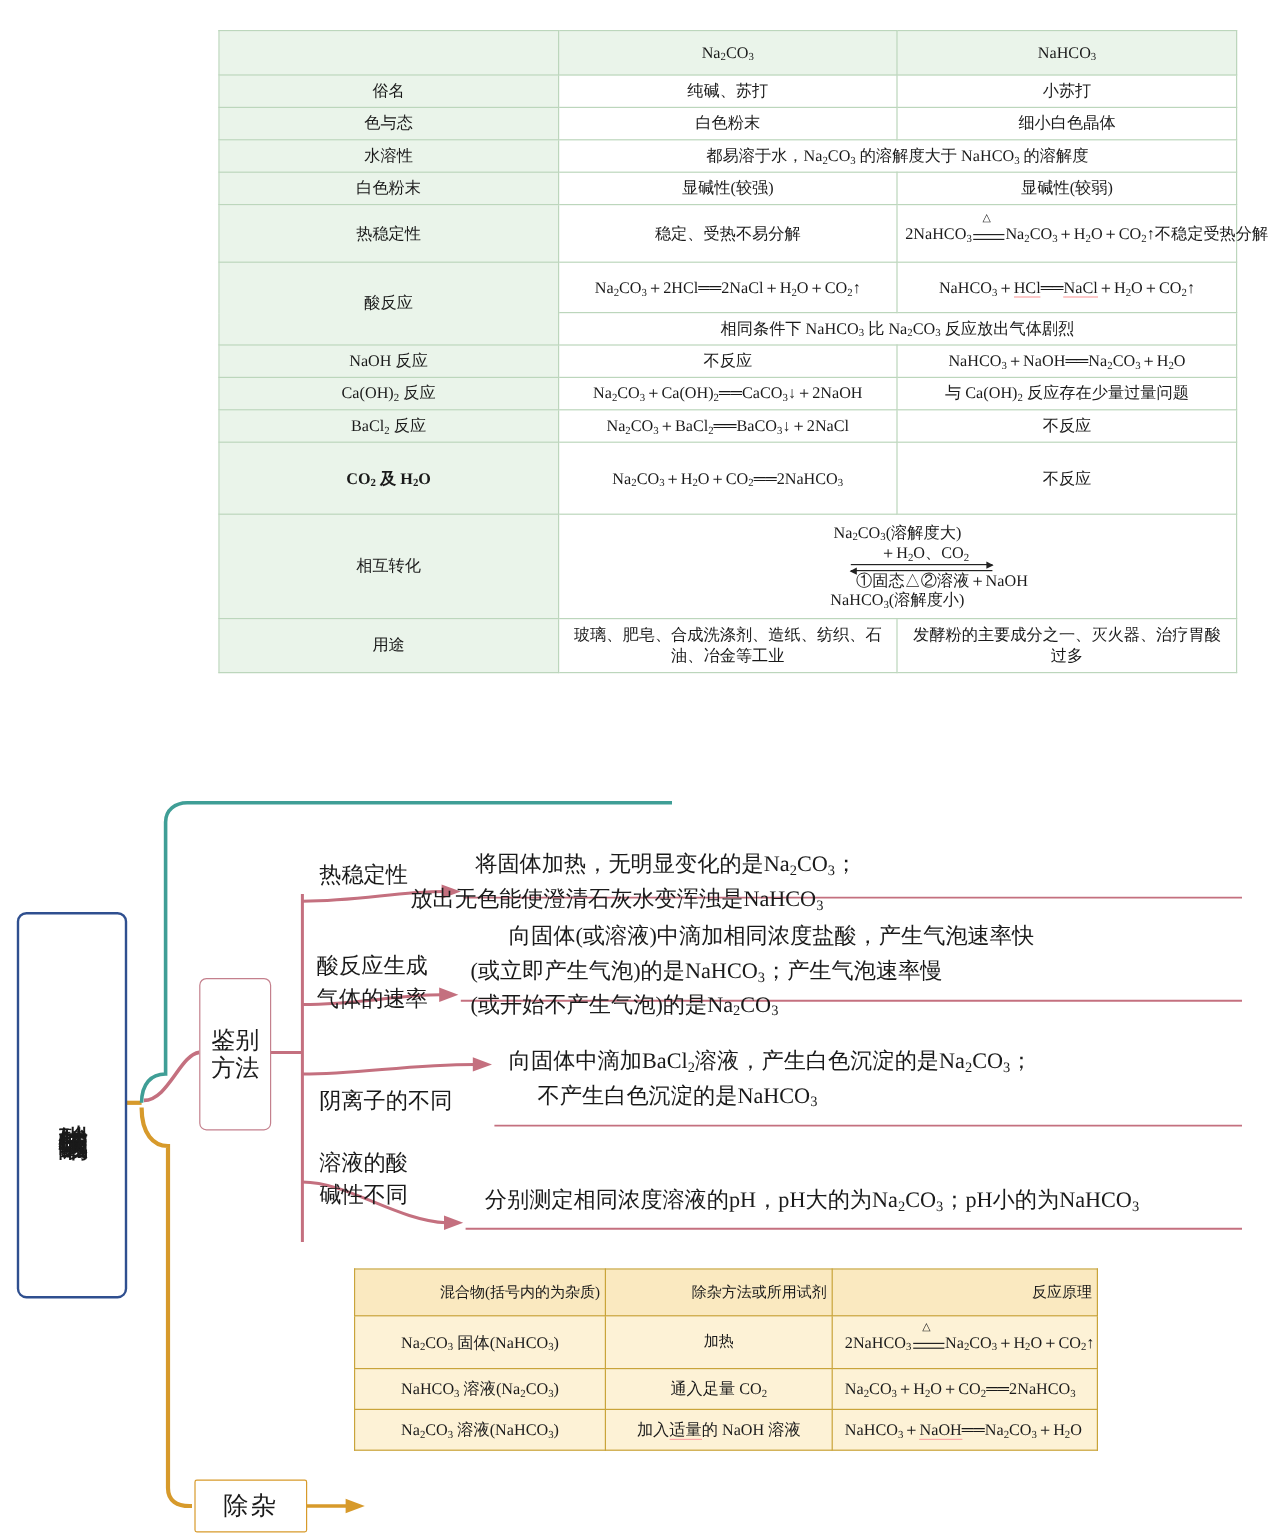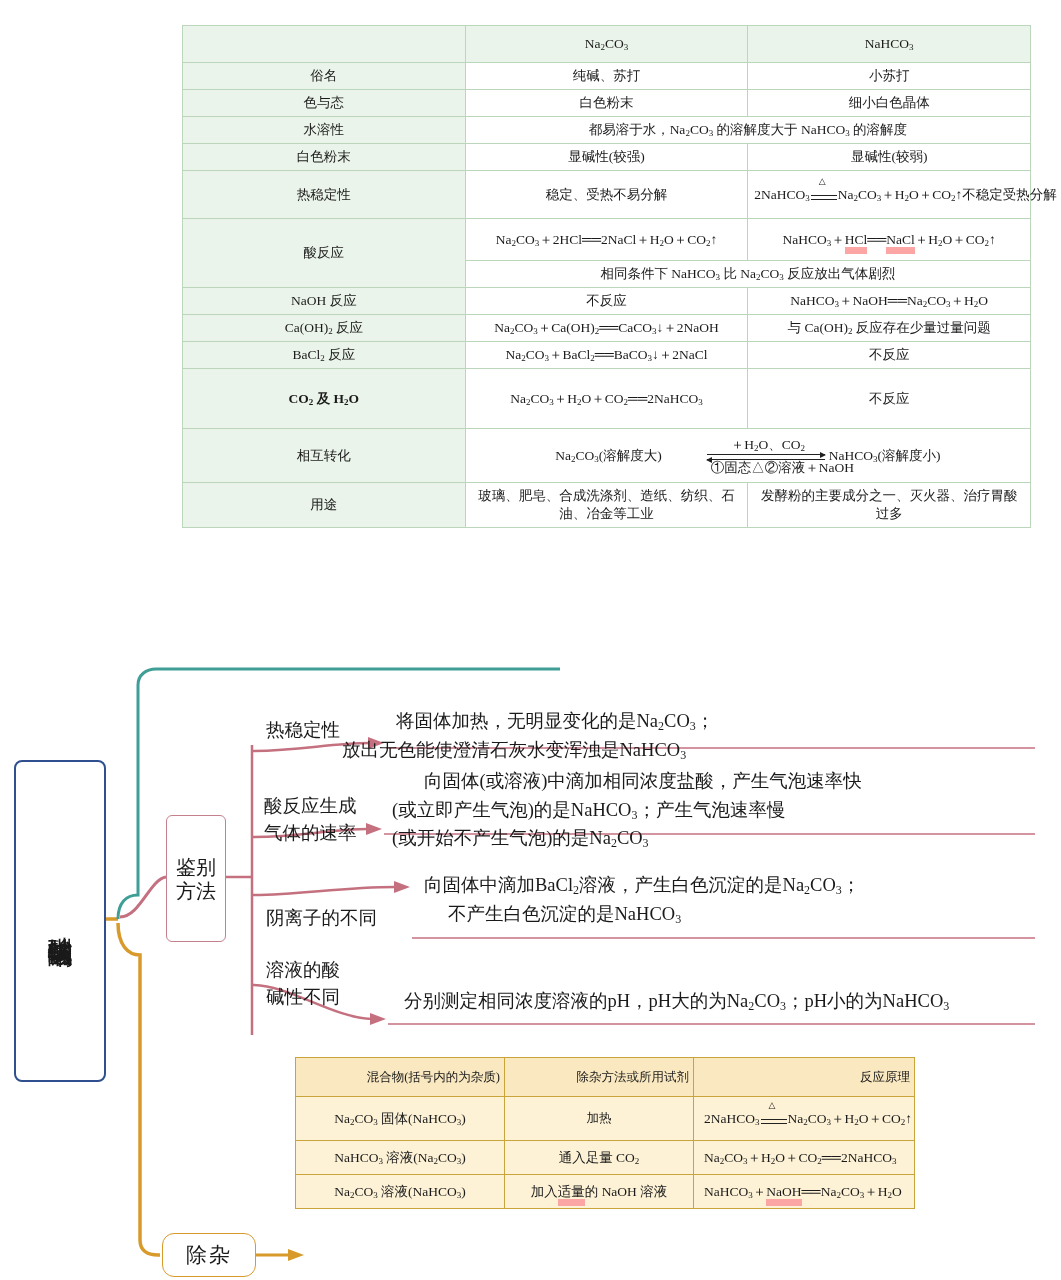--- a/index.html
+++ b/index.html
@@ -34,21 +34,21 @@
   }
   .cmp-table .rowhead {
     background:#eaf4ea;
     width:107px;
     font-size:13.5px;
   }
   .cmp-table .body-cell { background:#ffffff; }
   .chem { font-size:13.5px; white-space:nowrap; }
   .chem sub { font-size:9px; vertical-align:-0.25em; }
   .lcell { text-align:left; padding-left:10px; }
-  .wavy { border-bottom:7px solid #fca5a5; }
+  .wavy { border-bottom:1px solid #fca5a5; }
   
   .dec-arrow {
     display:inline-block;
     position:relative;
     width:26px;
     vertical-align:middle;
     margin:0 1px;
   }
   .dec-arrow .tri {
     position:absolute;
@@ -62,20 +62,21 @@
     border-bottom:1px solid #222;
     height:3px;
     margin-top:5px;
   }
   
   .conv-wrap {
     display:flex; align-items:center; justify-content:center;
     gap:2px;
     font-size:13.5px;
     padding:2px 0;
+    flex-direction:column;
   }
   .conv-arrows {
     position:relative;
     width:120px; height:34px;
     display:inline-block;
     margin-left:43px;
   }
   .conv-arrows .lbl-top {
     position:absolute; top:-3px; left:24px;
     font-size:11.5px; white-space:nowrap;
@@ -135,21 +136,21 @@
     display:flex; align-items:center; justify-content:center;
   }
   .node-method .txt {
     font-size:20px; line-height:1.2; text-align:center;
   }
   .node-remove {
     position:absolute;
     left:162px; top:578px;
     width:92px; height:42px;
     border:1.5px solid #d79a2b;
-    border-radius:12px;
+    border-radius:2px;
     background:#fff;
     display:flex; align-items:center; justify-content:center;
   }
   .node-remove .txt { font-size:21px; letter-spacing:2px; }
   .sublabel {
     position:absolute;
     font-size:18.5px;
     line-height:1.45;
     text-align:center;
     white-space:nowrap;

